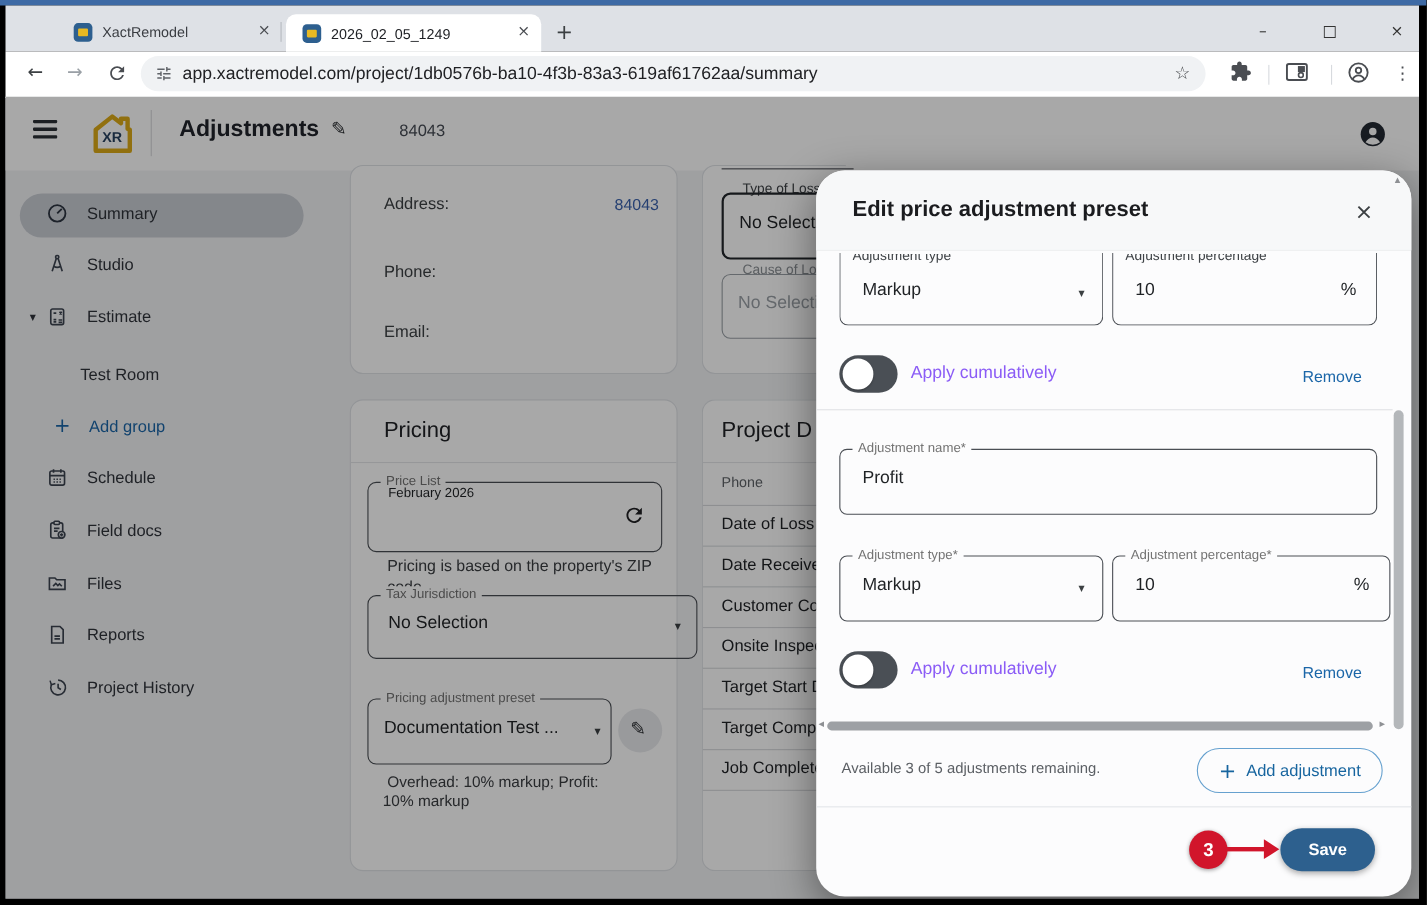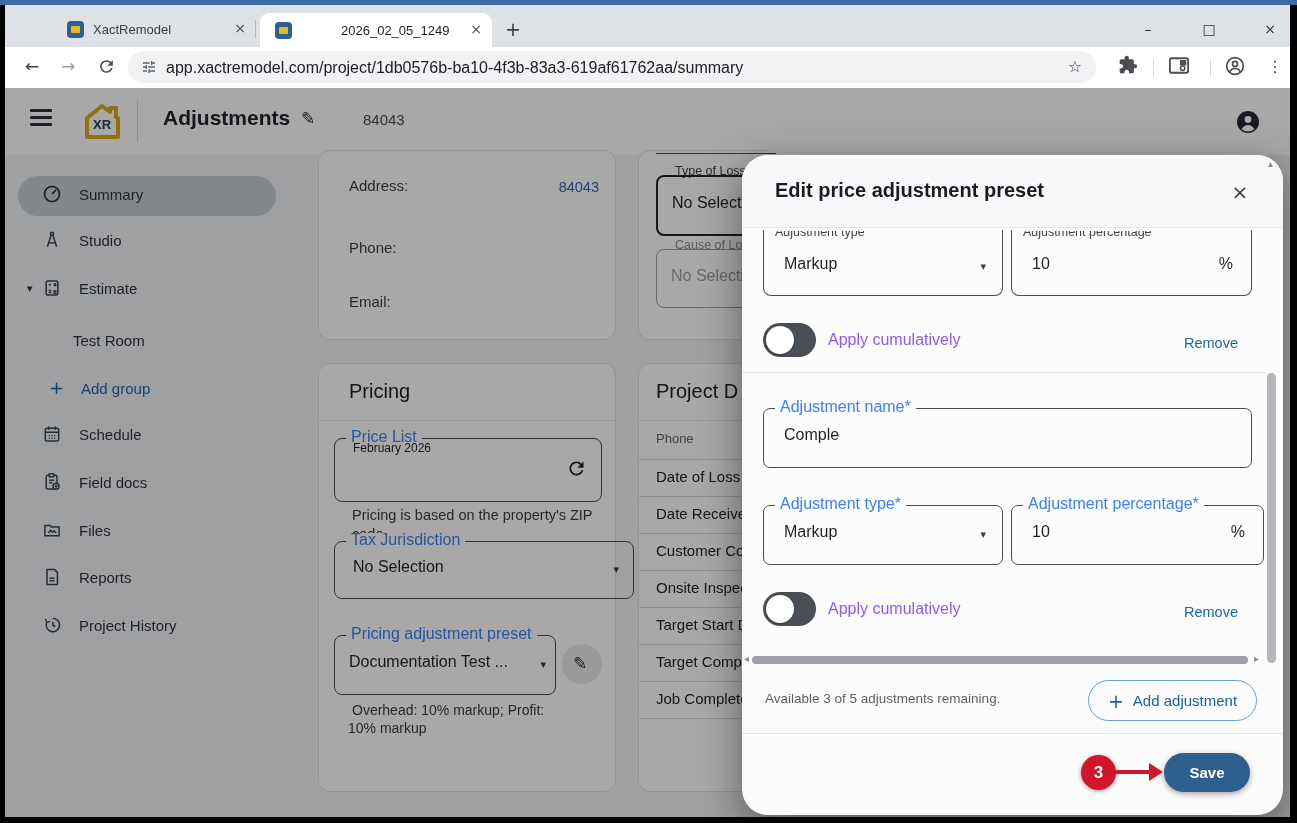--- a/index.html
+++ b/index.html
@@ -37,21 +37,21 @@
   .pill{left:13px;top:88px;width:258px;height:40px;background:#c9cdd4;border-radius:20px;}
   .sitem{left:0;width:300px;height:30px;}
   .sico{position:absolute;left:37px;top:3px;color:#3c4450;}
   .slabel{position:absolute;left:74px;top:5px;font-size:15px;color:#30343b;}
   .scaret{position:absolute;left:22px;top:7px;font-size:11px;color:#2f333a;}
   
   .card{background:#fff;border:1px solid #dfe2e6;border-radius:12px;}
   .cardtitle{position:absolute;left:30px;top:16px;font-size:20px;font-weight:500;color:#202226;}
   .carddiv{position:absolute;left:0;top:56px;width:100%;height:1px;background:#e4e6e9;}
   .box{position:absolute;border:1.3px solid #4a4e54;border-radius:8px;background:transparent;}
-  .flbl{position:absolute;top:-9px;left:11px;font-size:16px;color:#3b82f6;background:#fcfcfd;padding:0 5px;line-height:14px;white-space:nowrap;}
+  .flbl{position:absolute;top:-9px;left:11px;font-size:12px;color:#737373;background:#fcfcfd;padding:0 5px;line-height:14px;white-space:nowrap;}
   .flbl.w{background:#fff;}
   .fval{position:absolute;left:18px;font-size:16px;color:#1f2225;white-space:nowrap;}
   .dd{position:absolute;right:14px;font-size:11px;color:#3c4043;}
   .helper{position:absolute;font-size:14.5px;color:#3a3d41;line-height:19px;}
   .rowline{position:absolute;left:0;width:100%;border-bottom:1px solid #d8dadd;height:37px;}
   .rowtxt{position:absolute;left:17px;top:9px;font-size:15px;color:#212327;white-space:nowrap;}
   
   #overlay{left:5px;top:88px;width:1285px;height:729px;background:rgba(0,0,0,0.34);z-index:40;}
   #modal{left:742px;top:155px;width:541px;height:660px;background:#fcfcfd;border-radius:26px;z-index:50;
          box-shadow:0 12px 40px rgba(0,0,0,0.45);}
@@ -97,21 +97,21 @@
           <i></i>
         </span>
       <span class="tabtitle">XactRemodel</span>
       <span class="tabclose glyph">×</span>
     </div>
     <div class="abs tabsep"></div>
     <div class="abs tab-active">
       <span class="favicon" style="left:15px;top:9px;">
           <i></i>
         </span>
-      <span class="tabtitle" style="left:41px;top:10px;margin-left:40px;">2026_02_05_1249</span>
+      <span class="tabtitle" style="left:41px;top:10px;">2026_02_05_1249</span>
       <span class="tabclose glyph" style="top:8px;">×</span>
     </div>
     <span class="abs glyph" id="newtab">+</span>
     <span class="abs winbtn glyph" style="left:1128px;">–</span>
     <span class="abs winbtn glyph" style="left:1189px;">□</span>
     <span class="abs winbtn glyph" style="left:1250px;">×</span>
   </div>
 
   <div class="abs" id="toolbar">
     <span class="abs navico glyph" style="left:20px;color:#3c4043;">←</span>
@@ -373,21 +373,21 @@
     <div class="toggle" style="left:21px;top:168px;">
         <span class="knob"></span>
       </div>
     <span class="tlabel" style="left:86px;top:176px;">Apply cumulatively</span>
     <span class="removelink" style="top:180px;">Remove</span>
 
     <div class="mdivider" style="top:217px;"></div>
 
     <div class="box" style="left:21px;top:253px;width:487px;height:58px;border-radius:7px;">
       <span class="flbl">Adjustment name*</span>
-      <span class="fval" style="left:20px;top:17px;">Comple</span>
+      <span class="fval" style="left:20px;top:17px;">Profit</span>
     </div>
     <div class="box" style="left:21px;top:350px;width:238px;height:58px;border-radius:7px;">
       <span class="flbl">Adjustment type*</span>
       <span class="fval" style="left:20px;top:17px;">Markup</span>
       <span class="dd glyph" style="right:16px;top:22px;">▾</span>
     </div>
     <div class="box" style="left:269px;top:350px;width:239px;height:58px;border-radius:7px;padding-left:12px;">
       <span class="flbl">Adjustment percentage*</span>
       <span class="fval" style="left:20px;top:17px;">10</span>
       <span class="abs" style="right:18px;top:17px;font-size:16px;color:#1f2225;">%</span>

